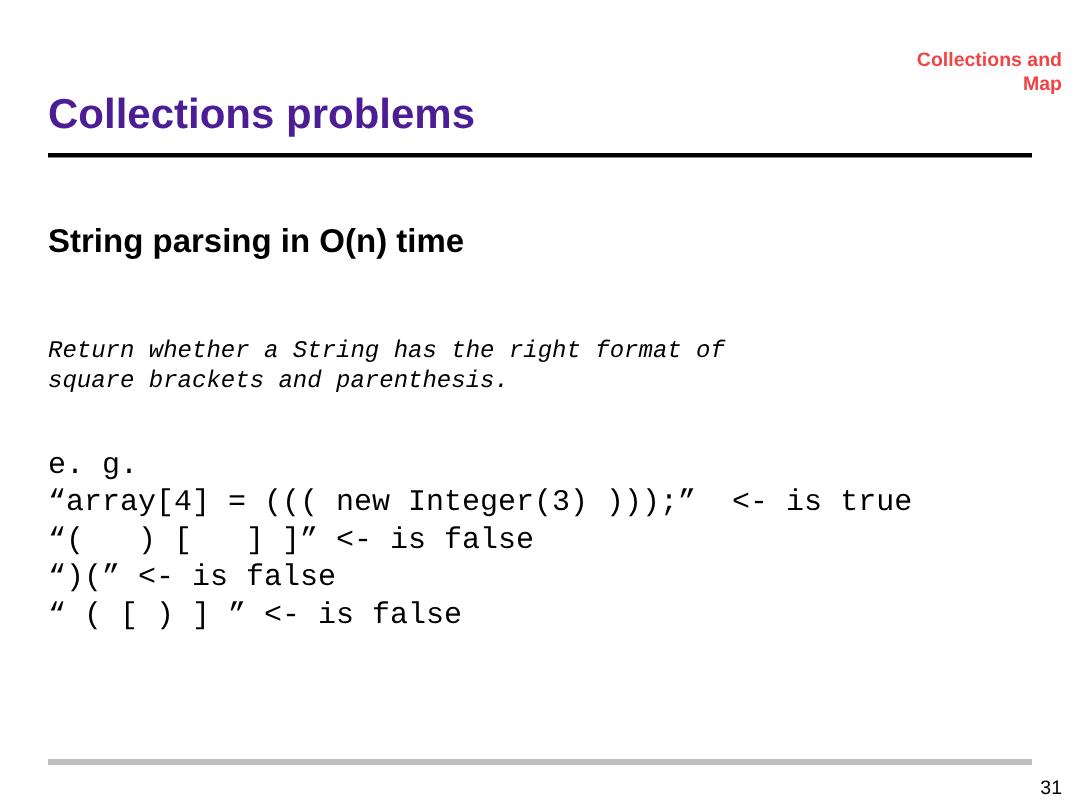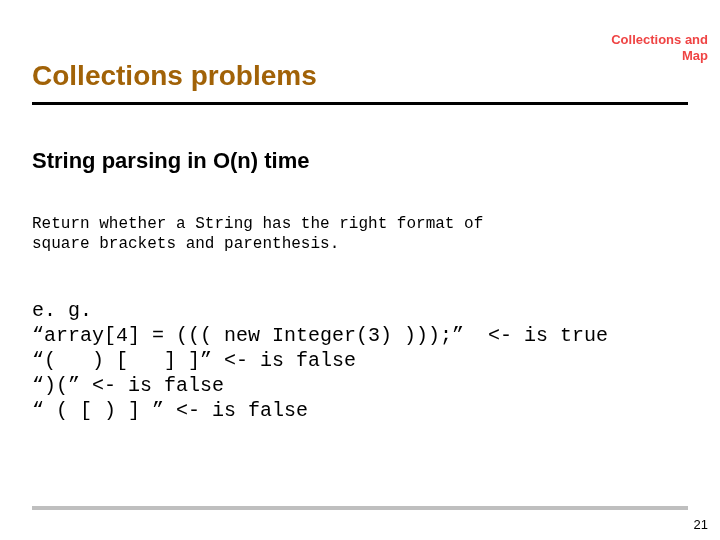--- a/index.html
+++ b/index.html
@@ -23,46 +23,47 @@
     color: #ef4444;
     line-height: 1.2;
     margin-top: 24px;
   }
   .title {
     position: absolute;
     top: 60px;
     left: 32px;
     font-size: 28px;
     font-weight: bold;
-    color: #a16207;
+    color: #4c1d95;
   }
   .hr {
     position: absolute;
     top: 102px;
     left: 32px;
     width: 656px;
     height: 3px;
     background: #000;
   }
   .subtitle {
     position: absolute;
     top: 148px;
     left: 32px;
     font-size: 22px;
     font-weight: bold;
     color: #000;
   }
   .body1 {
     position: absolute;
-    top: 214px;
+    top: 224px;
     left: 32px;
     font-family: "Courier New", Courier, monospace;
     font-size: 16px;
     line-height: 1.25;
     white-space: pre;
+    font-style: italic;
   }
   .body2 {
     position: absolute;
     top: 298px;
     left: 32px;
     font-family: "Courier New", Courier, monospace;
     font-size: 20px;
     line-height: 1.25;
     white-space: pre;
   }
@@ -100,13 +101,13 @@
 square brackets and parenthesis.</div>
 
 <div class="body2">e. g.
 “array[4] = ((( new Integer(3) )));”  &lt;- is true
 “(   ) [   ] ]” &lt;- is false
 “)(” &lt;- is false
 “ ( [ ) ] ” &lt;- is false</div>
 
 <div class="footer-line"></div>
 
-<div class="page-num">21</div>
+<div class="page-num">31</div>
 
 </body></html>

